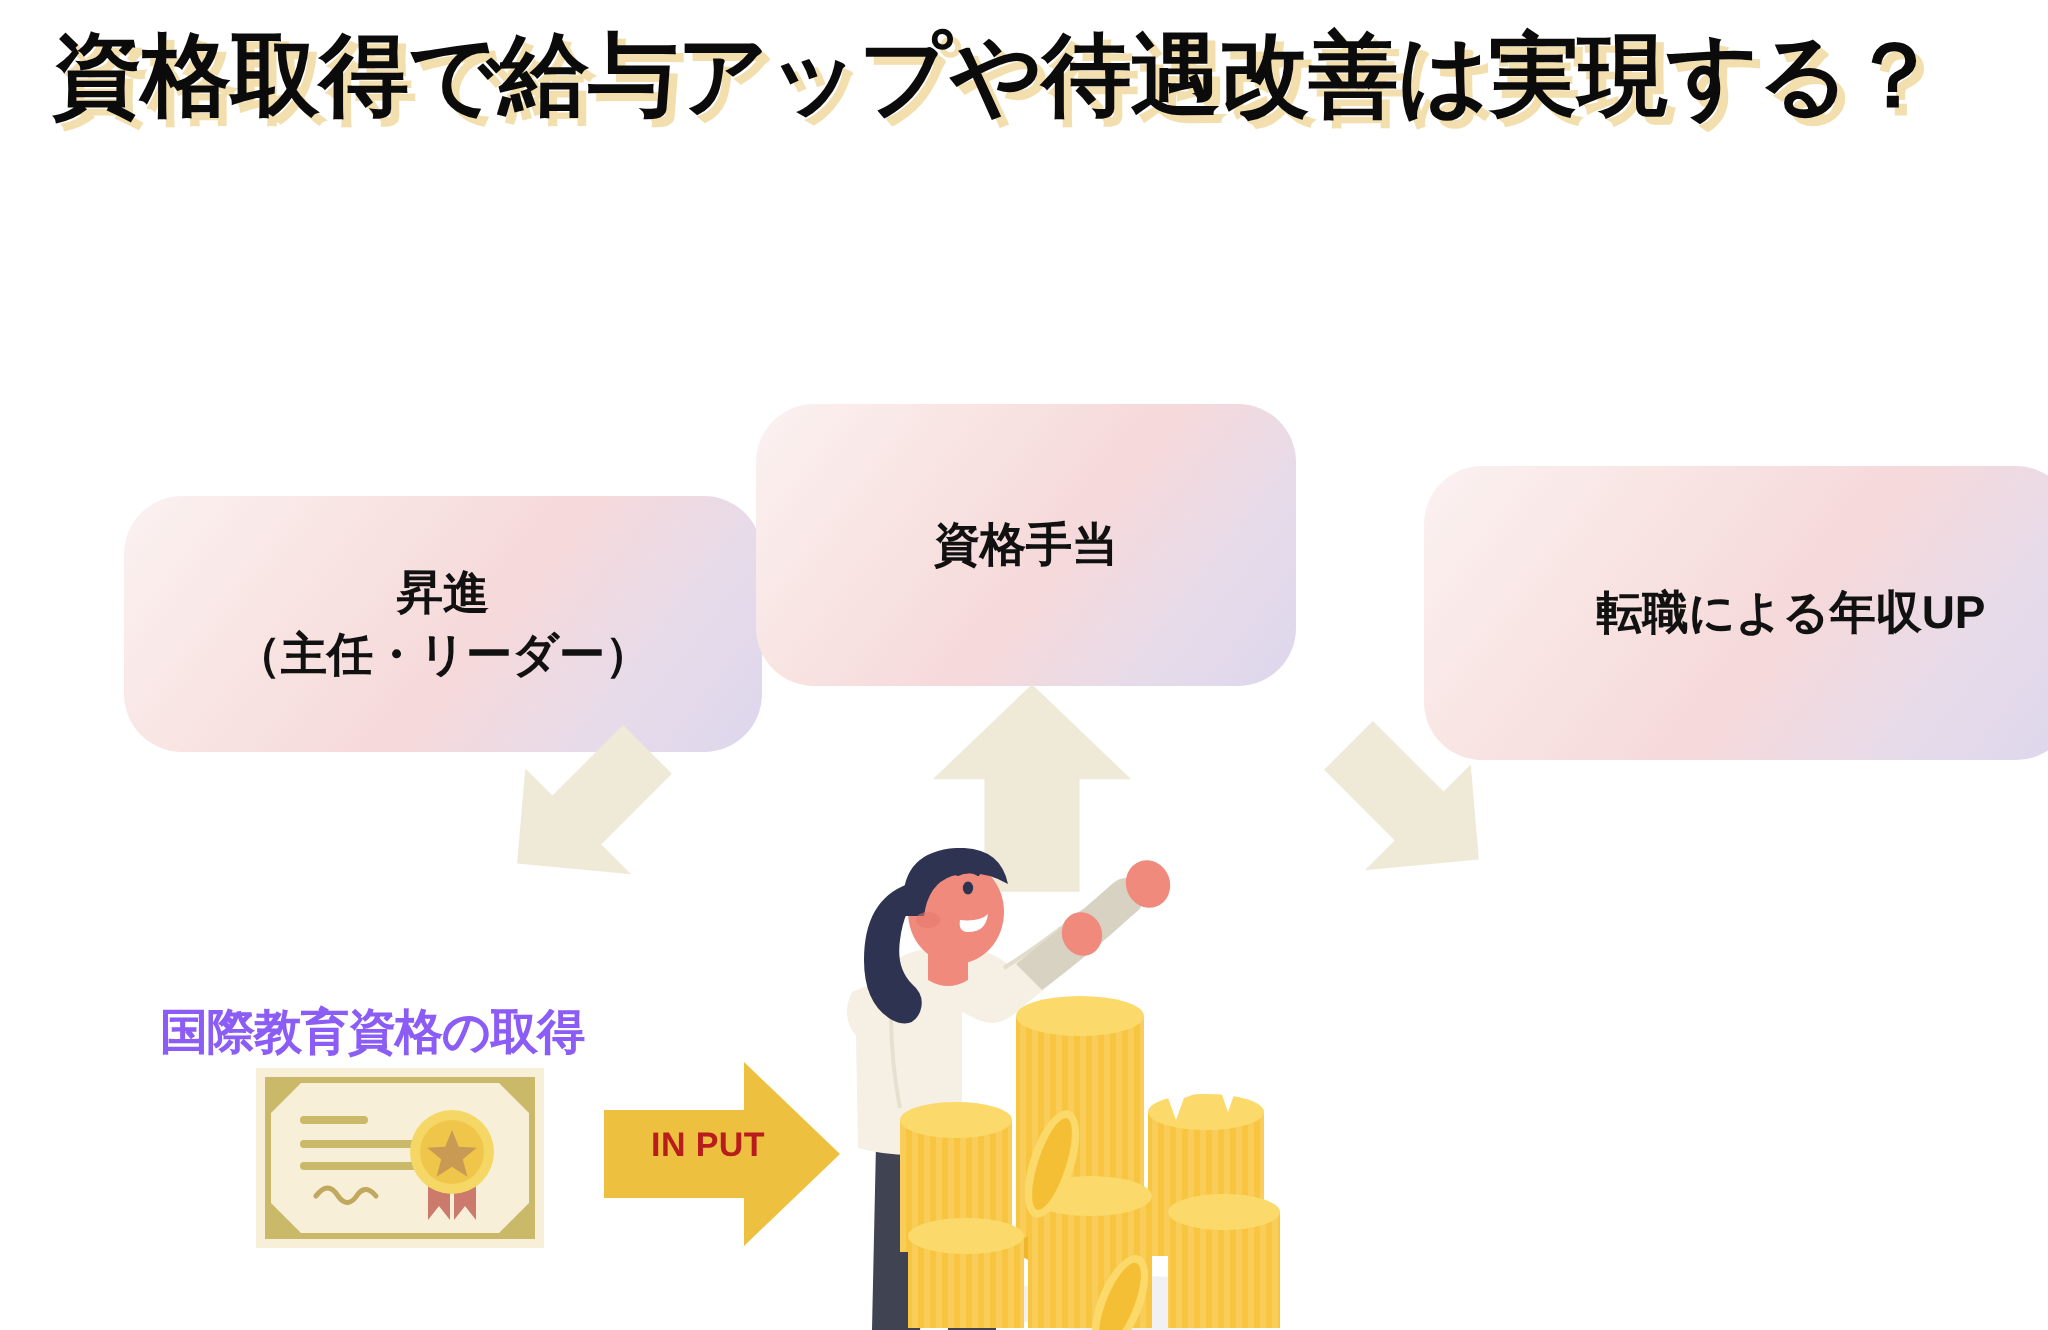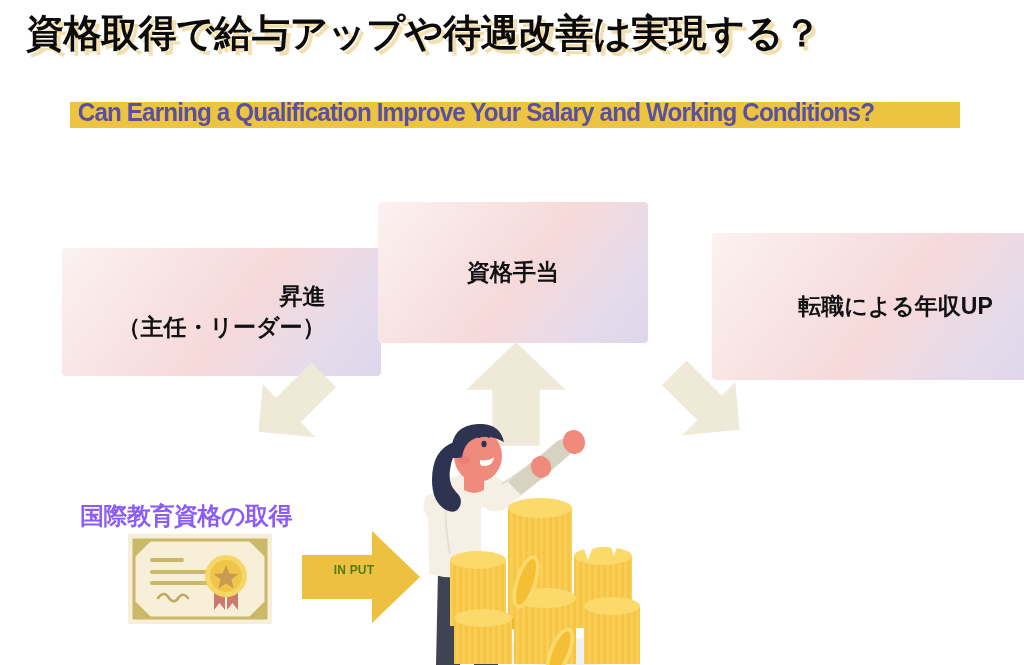--- a/index.html
+++ b/index.html
@@ -17,21 +17,21 @@
     background: #ffffff;
     overflow: hidden;
   }
 
   
   .headline {
     position: absolute;
     left: 26px;
     top: 12px;
     width: 980px;
-    font-size: 38px;
+    font-size: 45px;
     font-weight: 700;
     line-height: 1.15;
     color: #0b0b0b;
     letter-spacing: -0.5px;
     text-shadow: 4px 4px 0 #f3dfae;
     white-space: nowrap;
   }
 
   
   .subtitle-wrap {
@@ -59,25 +59,25 @@
     letter-spacing: -0.9px;
     white-space: nowrap;
     transform: scaleX(0.97);
     transform-origin: left center;
     padding-left: 8px;
   }
 
   
   .box {
     position: absolute;
-    border-radius: 4px;
+    border-radius: 29px;
     display: flex;
     align-items: center;
     justify-content: center;
-    text-align: right;
+    text-align: center;
     color: #111111;
     font-weight: 700;
     line-height: 1.35;
     background:
       linear-gradient(128deg, #fbf2f1 0%, #f8e4e3 30%, #f6d9da 55%, #e6dbea 80%, #ddd6ec 100%);
   }
   #box-promotion {
     left: 62px;  top: 248px;  width: 319px;  height: 128px;
     font-size: 23px;
   }
@@ -124,23 +124,23 @@
     top: 531px;
     width: 118px;
     height: 92px;
   }
   #input-arrow-text {
     position: absolute;
     left: 318px;
     top: 563px;
     width: 72px;
     text-align: center;
-    font-size: 12px;
-    font-weight: 700;
-    color: #4d7c0f;
+    font-size: 17px;
+    font-weight: 700;
+    color: #b91c1c;
     letter-spacing: 0.2px;
     z-index: 3;
     pointer-events: none;
   }
 
   
   #illustration {
     position: absolute;
     left: 408px;
     top: 424px;
@@ -148,24 +148,20 @@
     height: 241px;
   }
 </style>
 </head>
 <body>
 
 <div id="stage">
 
   <div class="headline">資格取得で給与アップや待遇改善は実現する？</div>
 
-  <div class="subtitle-wrap">
-    <div class="subtitle-bar"></div>
-    <div class="subtitle-text">Can Earning a Qualification Improve Your Salary and Working Conditions?</div>
-  </div>
 
   <div class="box" id="box-promotion">
     <div class="box-label">
       <span>昇進</span><br>
       <span>（主任・リーダー）</span>
     </div>
   </div>
 
   <div class="box" id="box-allowance">
     <div class="box-label">資格手当</div>

